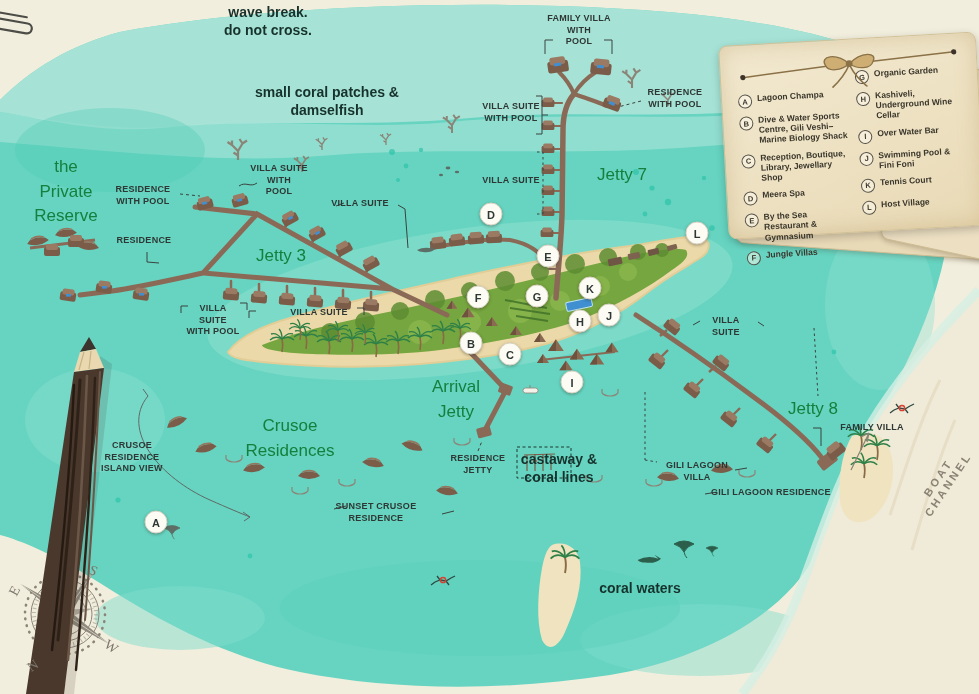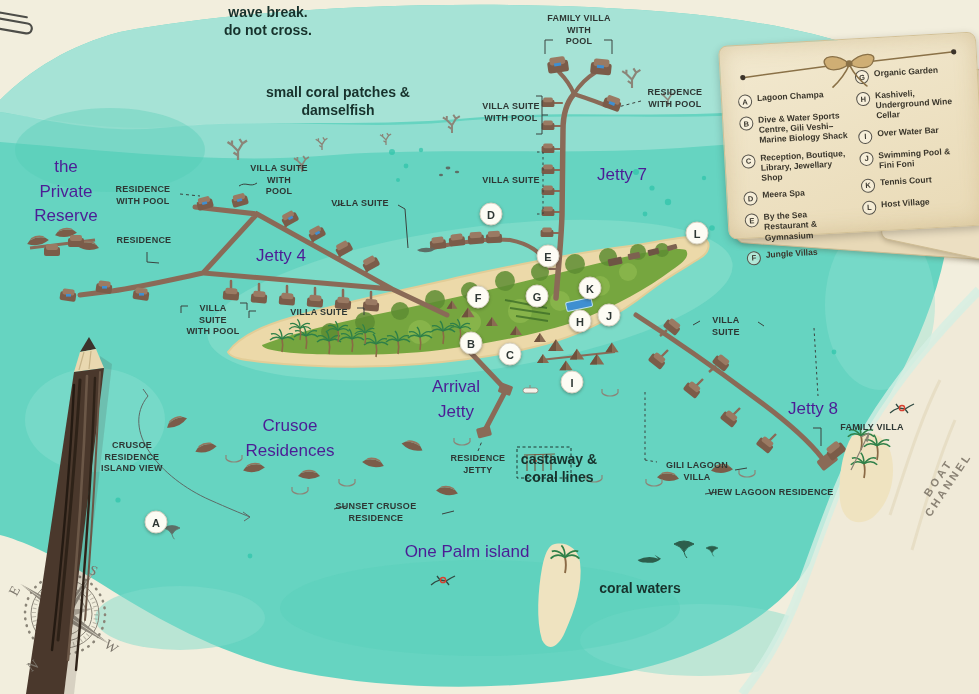--- a/index.html
+++ b/index.html
@@ -1,21 +1,21 @@
 <!DOCTYPE html>
 <html><head>
 <meta charset="utf-8">
 <style>
   html,body{margin:0;padding:0;background:#e8e4d4;}
   .cnv{position:relative;width:979px;height:694px;overflow:hidden;background:#f2eedd;
        font-family:"Liberation Sans",sans-serif;}
   .cnv svg{position:absolute;left:0;top:0;}
   .lbl{position:absolute;transform:translate(-50%,-50%);text-align:center;white-space:pre-line;pointer-events:none;}
   .lbl.caps{font-size:9px;font-weight:bold;color:#2e3734;letter-spacing:.25px;line-height:1.3;}
-  .lbl.big{font-size:17px;font-weight:400;color:#4c1d95;line-height:1.45;}
+  .lbl.big{font-size:17px;font-weight:400;color:#15803d;line-height:1.45;}
   .lbl.note{font-size:14px;font-weight:bold;color:#17322c;line-height:1.3;}
   .lbl.sand{font-size:11px;font-weight:bold;color:#8a8274;letter-spacing:3px;}
   .marker{position:absolute;width:21px;height:21px;border-radius:50%;background:#fdfcf4;
     border:1px solid #d8d2c2;box-shadow:0 1px 3px rgba(40,40,25,.35);display:flex;align-items:center;
     justify-content:center;font-size:11px;font-weight:bold;color:#2e3734;transform:translate(-50%,-50%);}
   .paper-b{position:absolute;background:#e8d9b7;border:1px solid #cfbd94;border-radius:8px;
     box-shadow:1px 2px 5px rgba(60,45,20,.25);}
   .legend{position:absolute;left:718px;top:46px;width:256px;height:192px;
     background:linear-gradient(160deg,#f2e9d0,#e9dab6);border:1px solid #d2c096;border-radius:9px;
     transform:rotate(-3.2deg);transform-origin:top left;
@@ -425,33 +425,33 @@
       <path d="M95,378 C92,460 86,560 76,670" stroke="#2e2218" stroke-width="2.4"></path>
       <path d="M87,376 C84,455 78,555 68,660" stroke="#6b5747" stroke-width="2.6"></path>
       <path d="M100,372 C97,440 93,520 85,620" stroke="#6b5747" stroke-width="2"></path>
       <path d="M74,385 C71,450 64,540 52,650" stroke="#241a12" stroke-width="2.4"></path>
     </g>
   </g>
 </svg>
 
 <div class="lbl note" style="left:268px;top:21px">wave break.
 do not cross.</div>
-<div class="lbl note" style="left:338px;top:101px">small coral patches &amp;
+<div class="lbl note" style="left:327px;top:101px">small coral patches &amp;
 damselfish</div>
 <div class="lbl big" style="left:66px;top:192px">the
 Private
 Reserve</div>
 <div class="lbl caps" style="left:143px;top:196px">RESIDENCE
 WITH POOL</div>
 <div class="lbl caps" style="left:279px;top:181px">VILLA SUITE
 WITH
 POOL</div>
 <div class="lbl caps" style="left:360px;top:204px">VILLA SUITE</div>
 <div class="lbl caps" style="left:144px;top:241px">RESIDENCE</div>
-<div class="lbl big" style="left:281px;top:256px">Jetty 4</div>
+<div class="lbl big" style="left:281px;top:256px">Jetty 3</div>
 <div class="lbl caps" style="left:213px;top:321px">VILLA
 SUITE
 WITH POOL</div>
 <div class="lbl caps" style="left:319px;top:313px">VILLA SUITE</div>
 <div class="lbl caps" style="left:579px;top:31px">FAMILY VILLA
 WITH
 POOL</div>
 <div class="lbl caps" style="left:511px;top:113px">VILLA SUITE
 WITH POOL</div>
 <div class="lbl caps" style="left:675px;top:99px">RESIDENCE
@@ -463,29 +463,28 @@
 <div class="lbl big" style="left:813px;top:409px">Jetty 8</div>
 <div class="lbl caps" style="left:872px;top:428px">FAMILY VILLA</div>
 <div class="lbl big" style="left:456px;top:400px">Arrival
 Jetty</div>
 <div class="lbl caps" style="left:478px;top:465px">RESIDENCE
 JETTY</div>
 <div class="lbl note" style="left:559px;top:468px">castaway &amp;
 coral lines</div>
 <div class="lbl caps" style="left:697px;top:472px">GILI LAGOON
 VILLA</div>
-<div class="lbl caps" style="left:771px;top:493px">VIEW LAGOON RESIDENCE</div>
+<div class="lbl caps" style="left:771px;top:493px">GILI LAGOON RESIDENCE</div>
 <div class="lbl caps" style="left:132px;top:458px">CRUSOE
 RESIDENCE
 ISLAND VIEW</div>
 <div class="lbl big" style="left:290px;top:439px">Crusoe
 Residences</div>
 <div class="lbl caps" style="left:376px;top:513px">SUNSET CRUSOE
 RESIDENCE</div>
-<div class="lbl big" style="left:467px;top:552px">One Palm island</div>
 <div class="lbl note" style="left:640px;top:588px">coral waters</div>
 <div class="lbl sand" style="left:943px;top:481px;transform:translate(-50%,-50%) rotate(-56deg)">BOAT CHANNEL</div>
 
 <span class="compass-letter" style="left:93px;top:571px;transform:translate(-50%,-50%) rotate(28deg)">S</span>
 <span class="compass-letter" style="left:15px;top:591px;transform:translate(-50%,-50%) rotate(-62deg)">E</span>
 <span class="compass-letter" style="left:33px;top:666px;transform:translate(-50%,-50%) rotate(-35deg)">N</span>
 <span class="compass-letter" style="left:111px;top:647px;transform:translate(-50%,-50%) rotate(35deg)">W</span>
 
 <div class="marker" style="left:156px;top:522px">A</div>
 <div class="marker" style="left:471px;top:343px">B</div>

